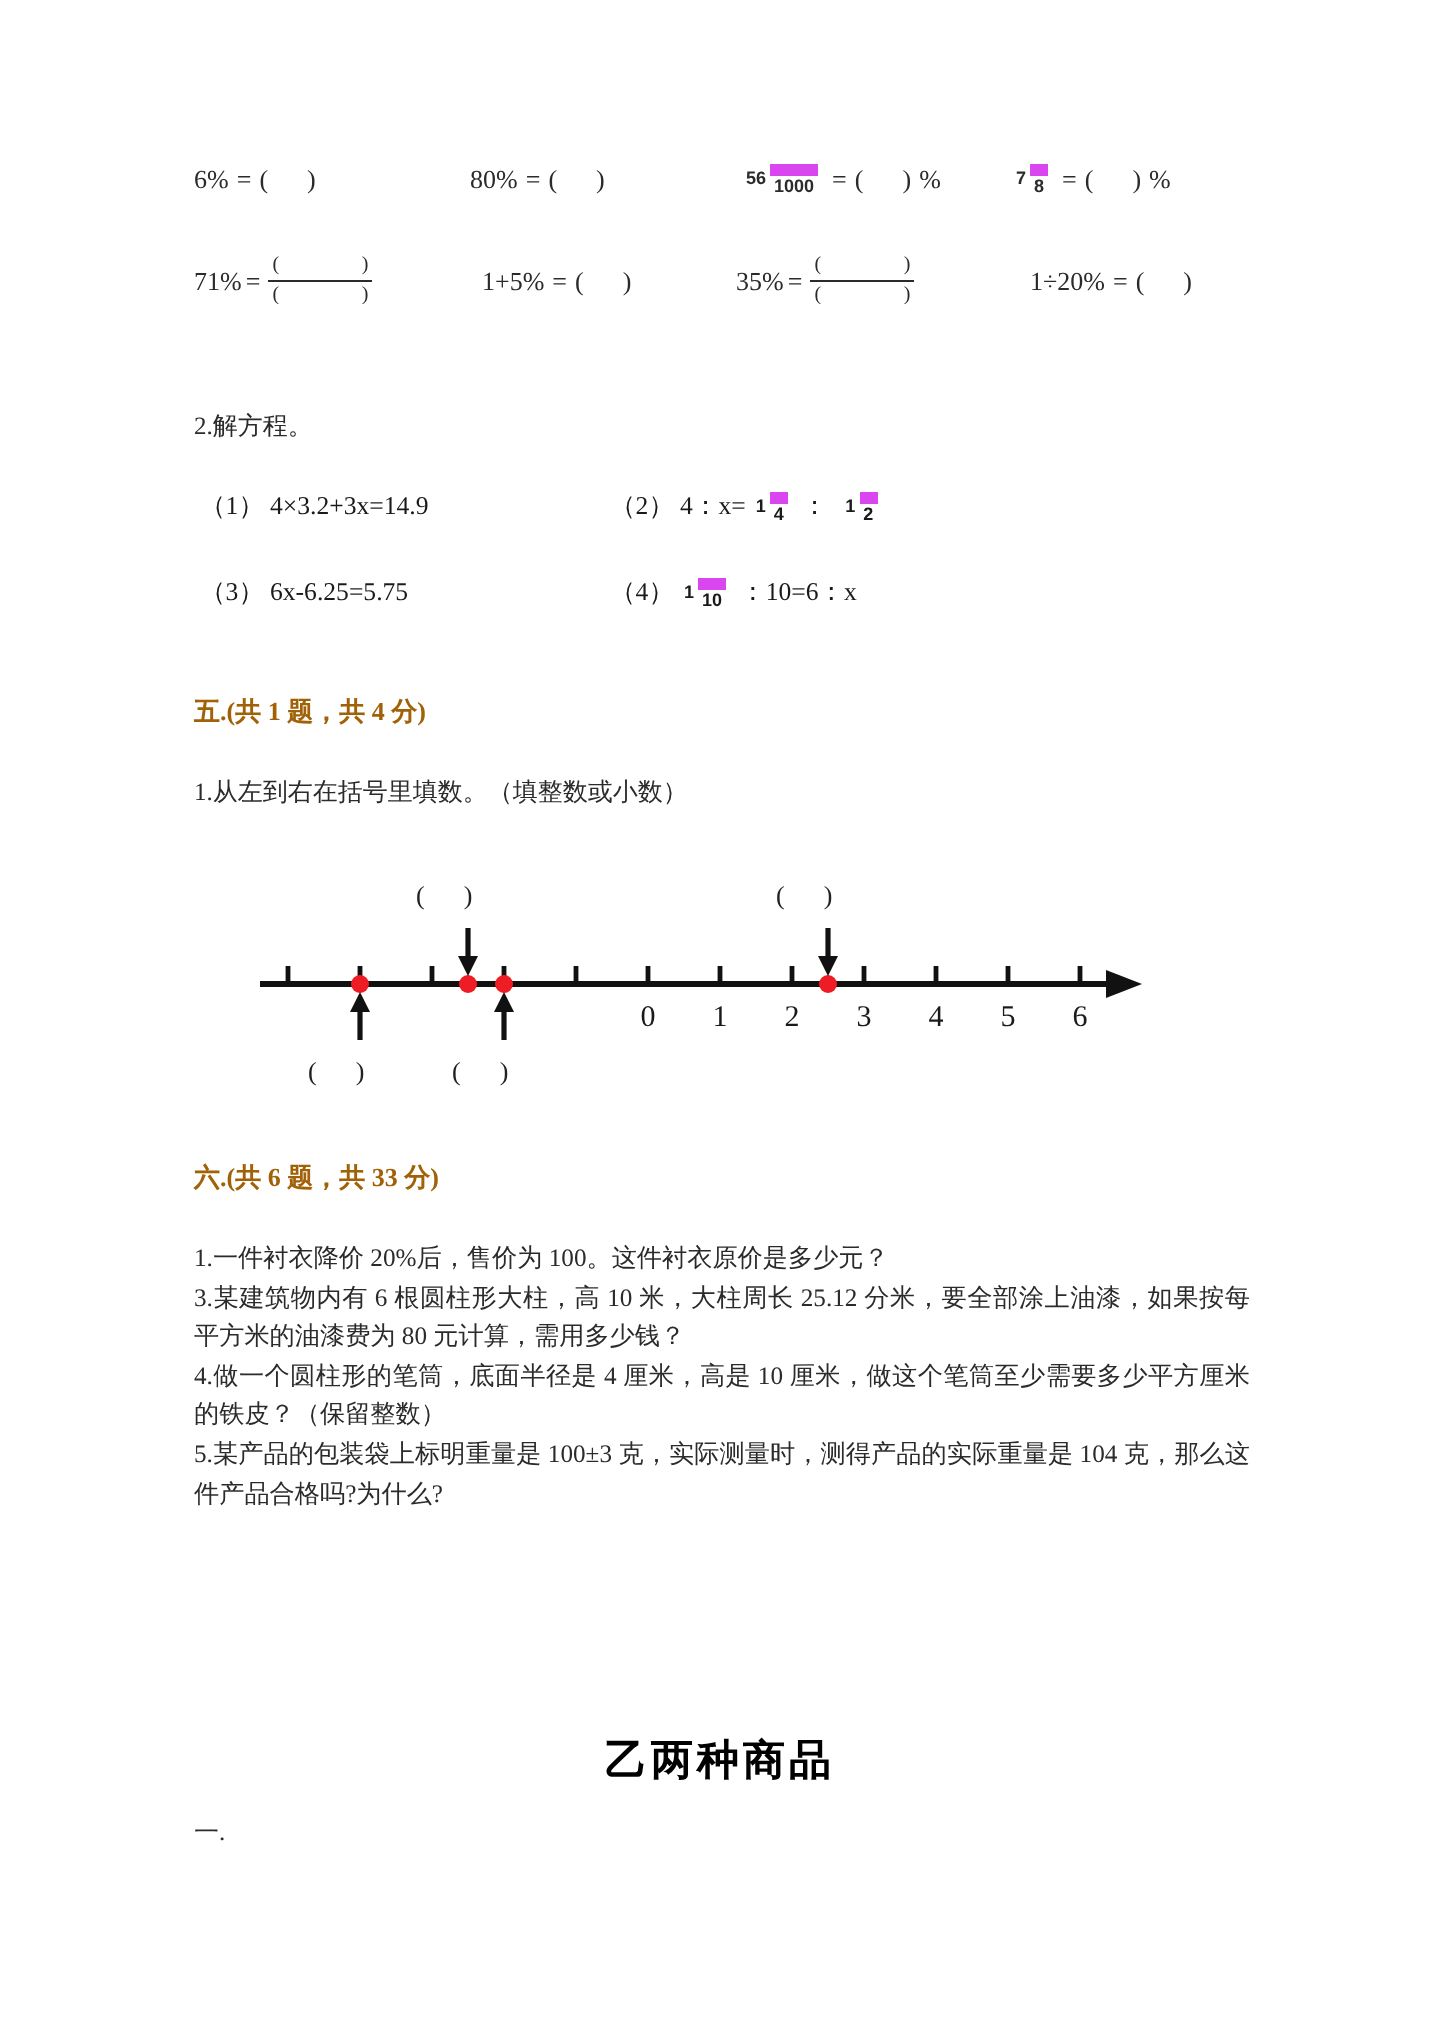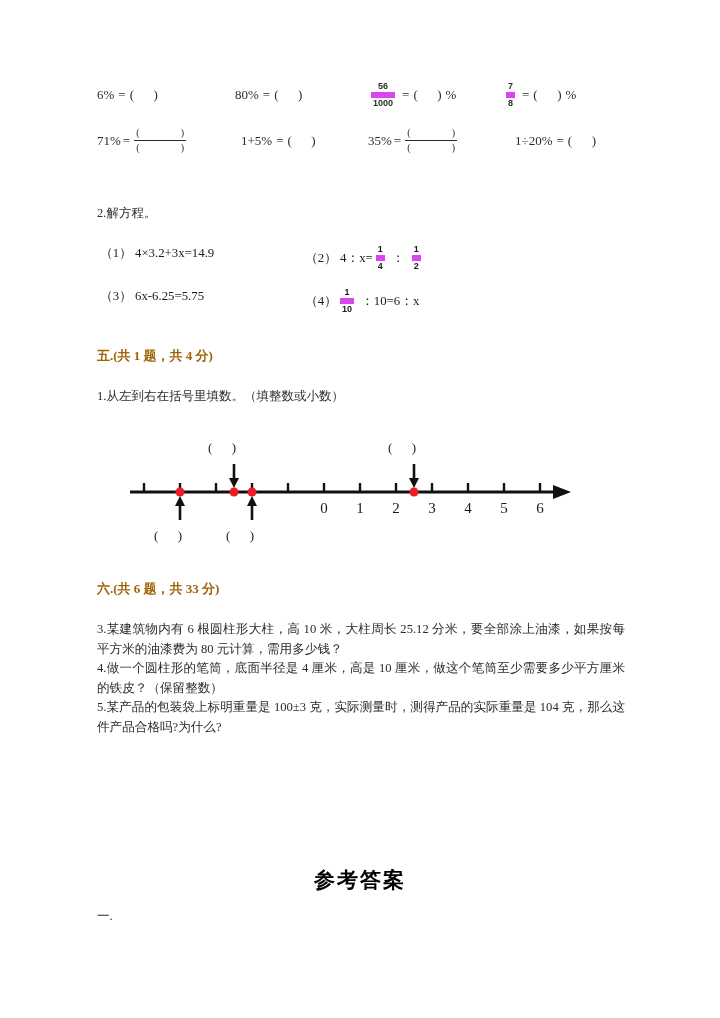--- a/index.html
+++ b/index.html
@@ -36,21 +36,20 @@
     color: #2b2b2b;
   }
   .fill-paren {
     letter-spacing: 0;
     white-space: pre;
   }
 
   
   .frac {
     display: inline-flex;
-    flex-direction: column;
     align-items: center;
     vertical-align: middle;
     margin: 0 3px;
     line-height: 1;
   }
   .frac .num {
     font-size: 9px;
     font-weight: bold;
     padding: 0 2px 1px 2px;
     font-family: "Liberation Sans", sans-serif;
@@ -334,21 +333,22 @@
     <div class="nl-paren" style="left:78px; top:0px;">(      )</div>
     <div class="nl-paren" style="left:258px; top:0px;">(      )</div>
 
     <div class="nl-paren" style="left:24px; top:88px;">(      )</div>
     <div class="nl-paren" style="left:96px; top:88px;">(      )</div>
   </div>
 
   <div class="sec-head" style="left:97px; top:580px;">六.(共 6 题，共 33 分)</div>
 
   <div class="problems">
+    <p>1.一件衬衣降价 20%后，售价为 100。这件衬衣原价是多少元？</p>
     <p>3.某建筑物内有 6 根圆柱形大柱，高 10 米，大柱周长 25.12 分米，要全部涂上油漆，如果按每平方米的油漆费为 80 元计算，需用多少钱？</p>
     <p>4.做一个圆柱形的笔筒，底面半径是 4 厘米，高是 10 厘米，做这个笔筒至少需要多少平方厘米的铁皮？（保留整数）</p>
     <p>5.某产品的包装袋上标明重量是 100±3 克，实际测量时，测得产品的实际重量是 104 克，那么这件产品合格吗?为什么?</p>
   </div>
 
-  <div class="answer-title">参考答案</div>
+  <div class="answer-title">乙两种商品</div>
   <div class="answer-sec">一.</div>
 
 </div>
 
 </body></html>

